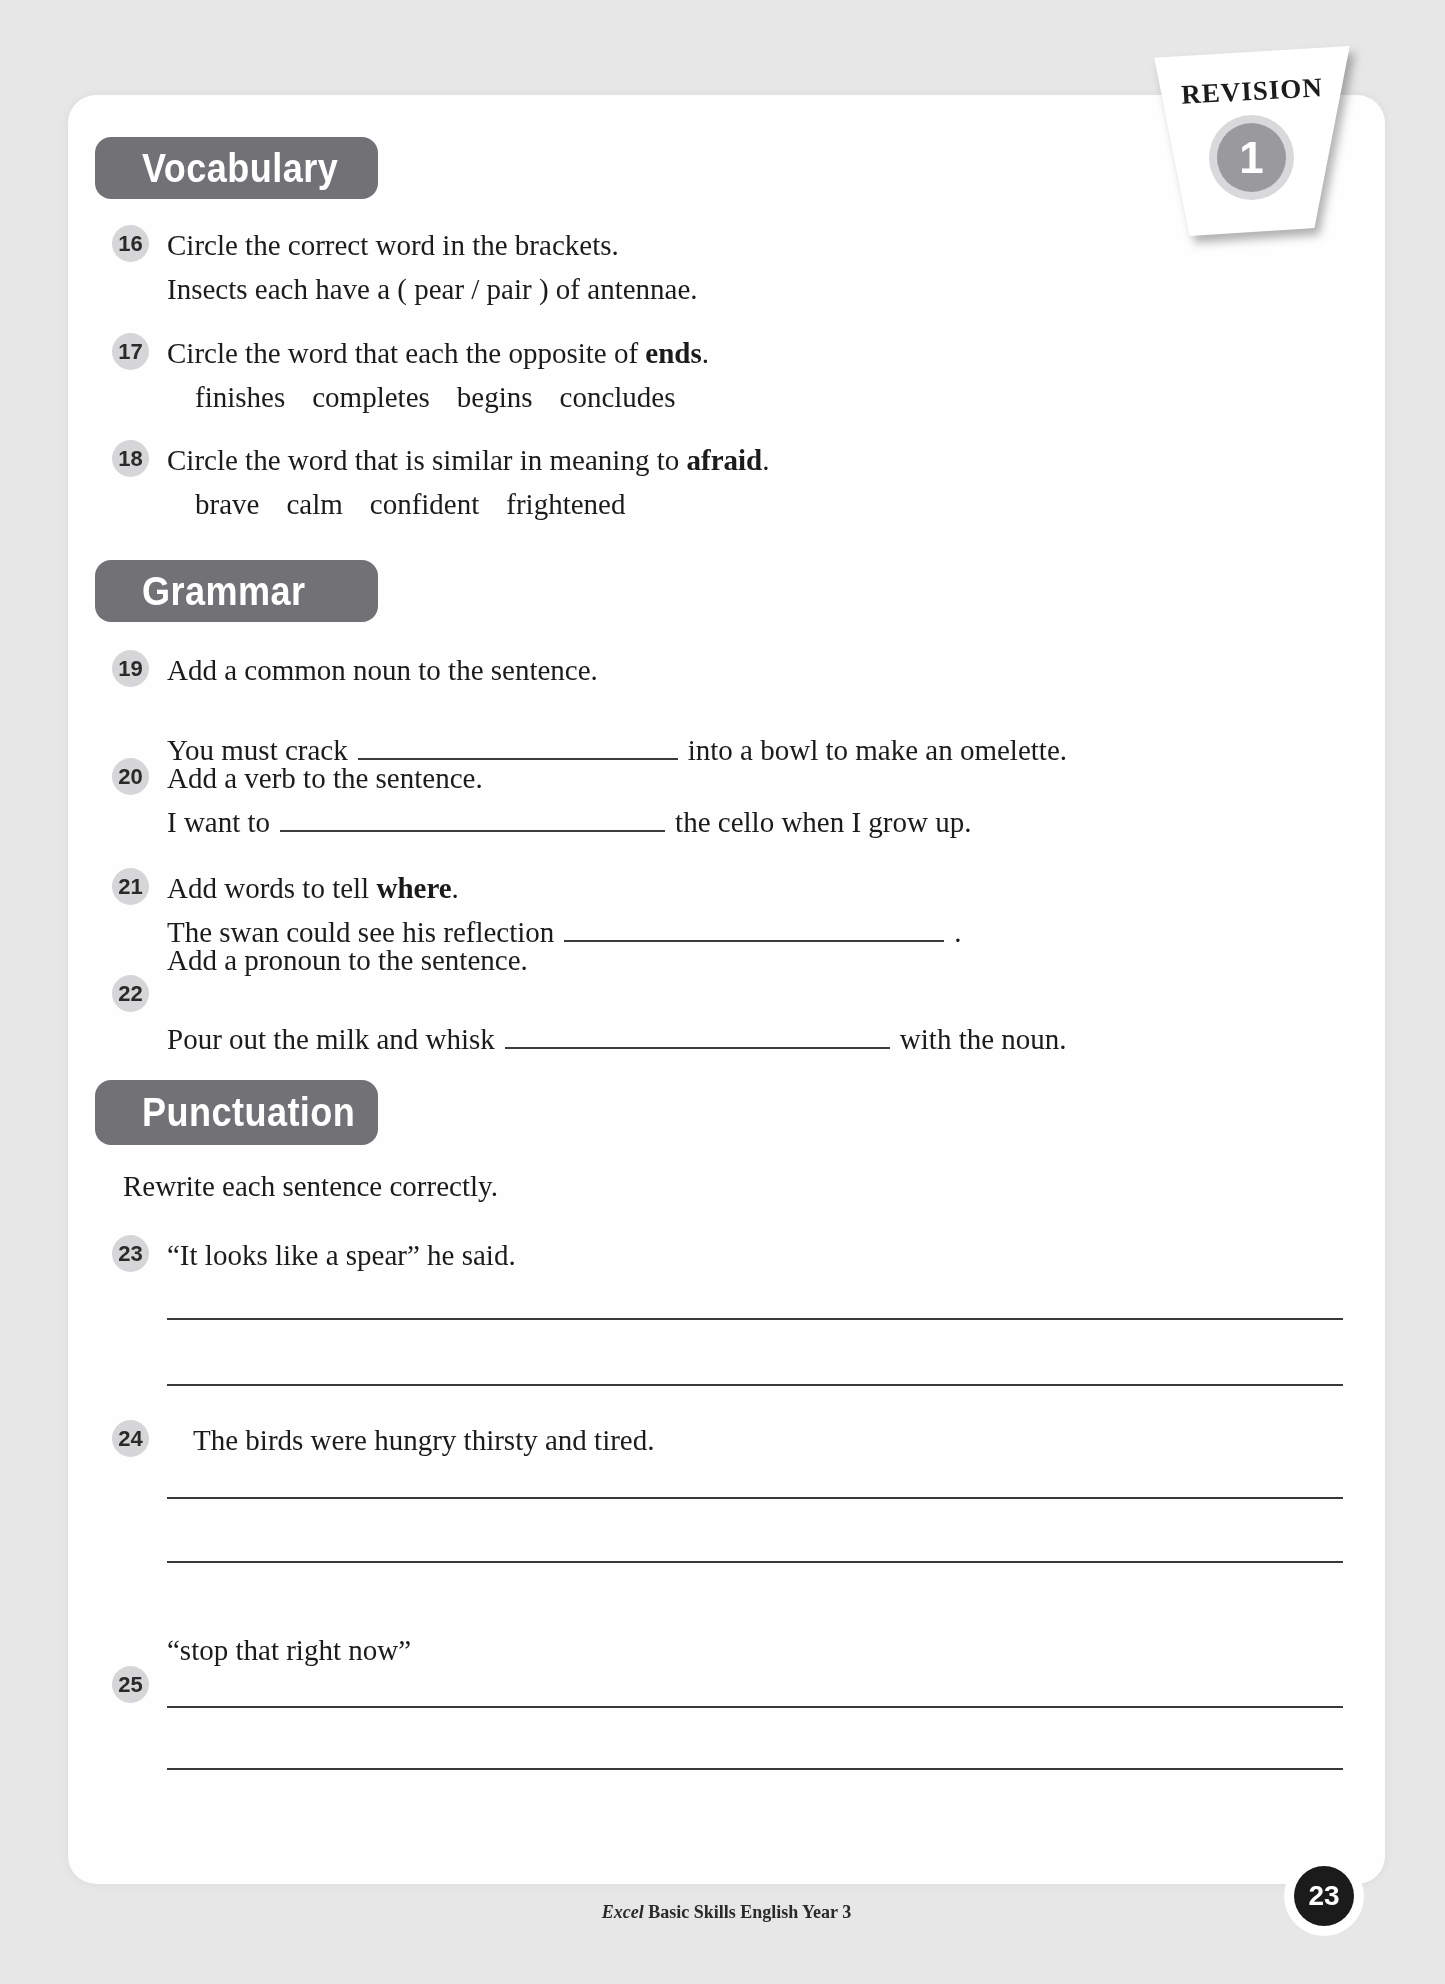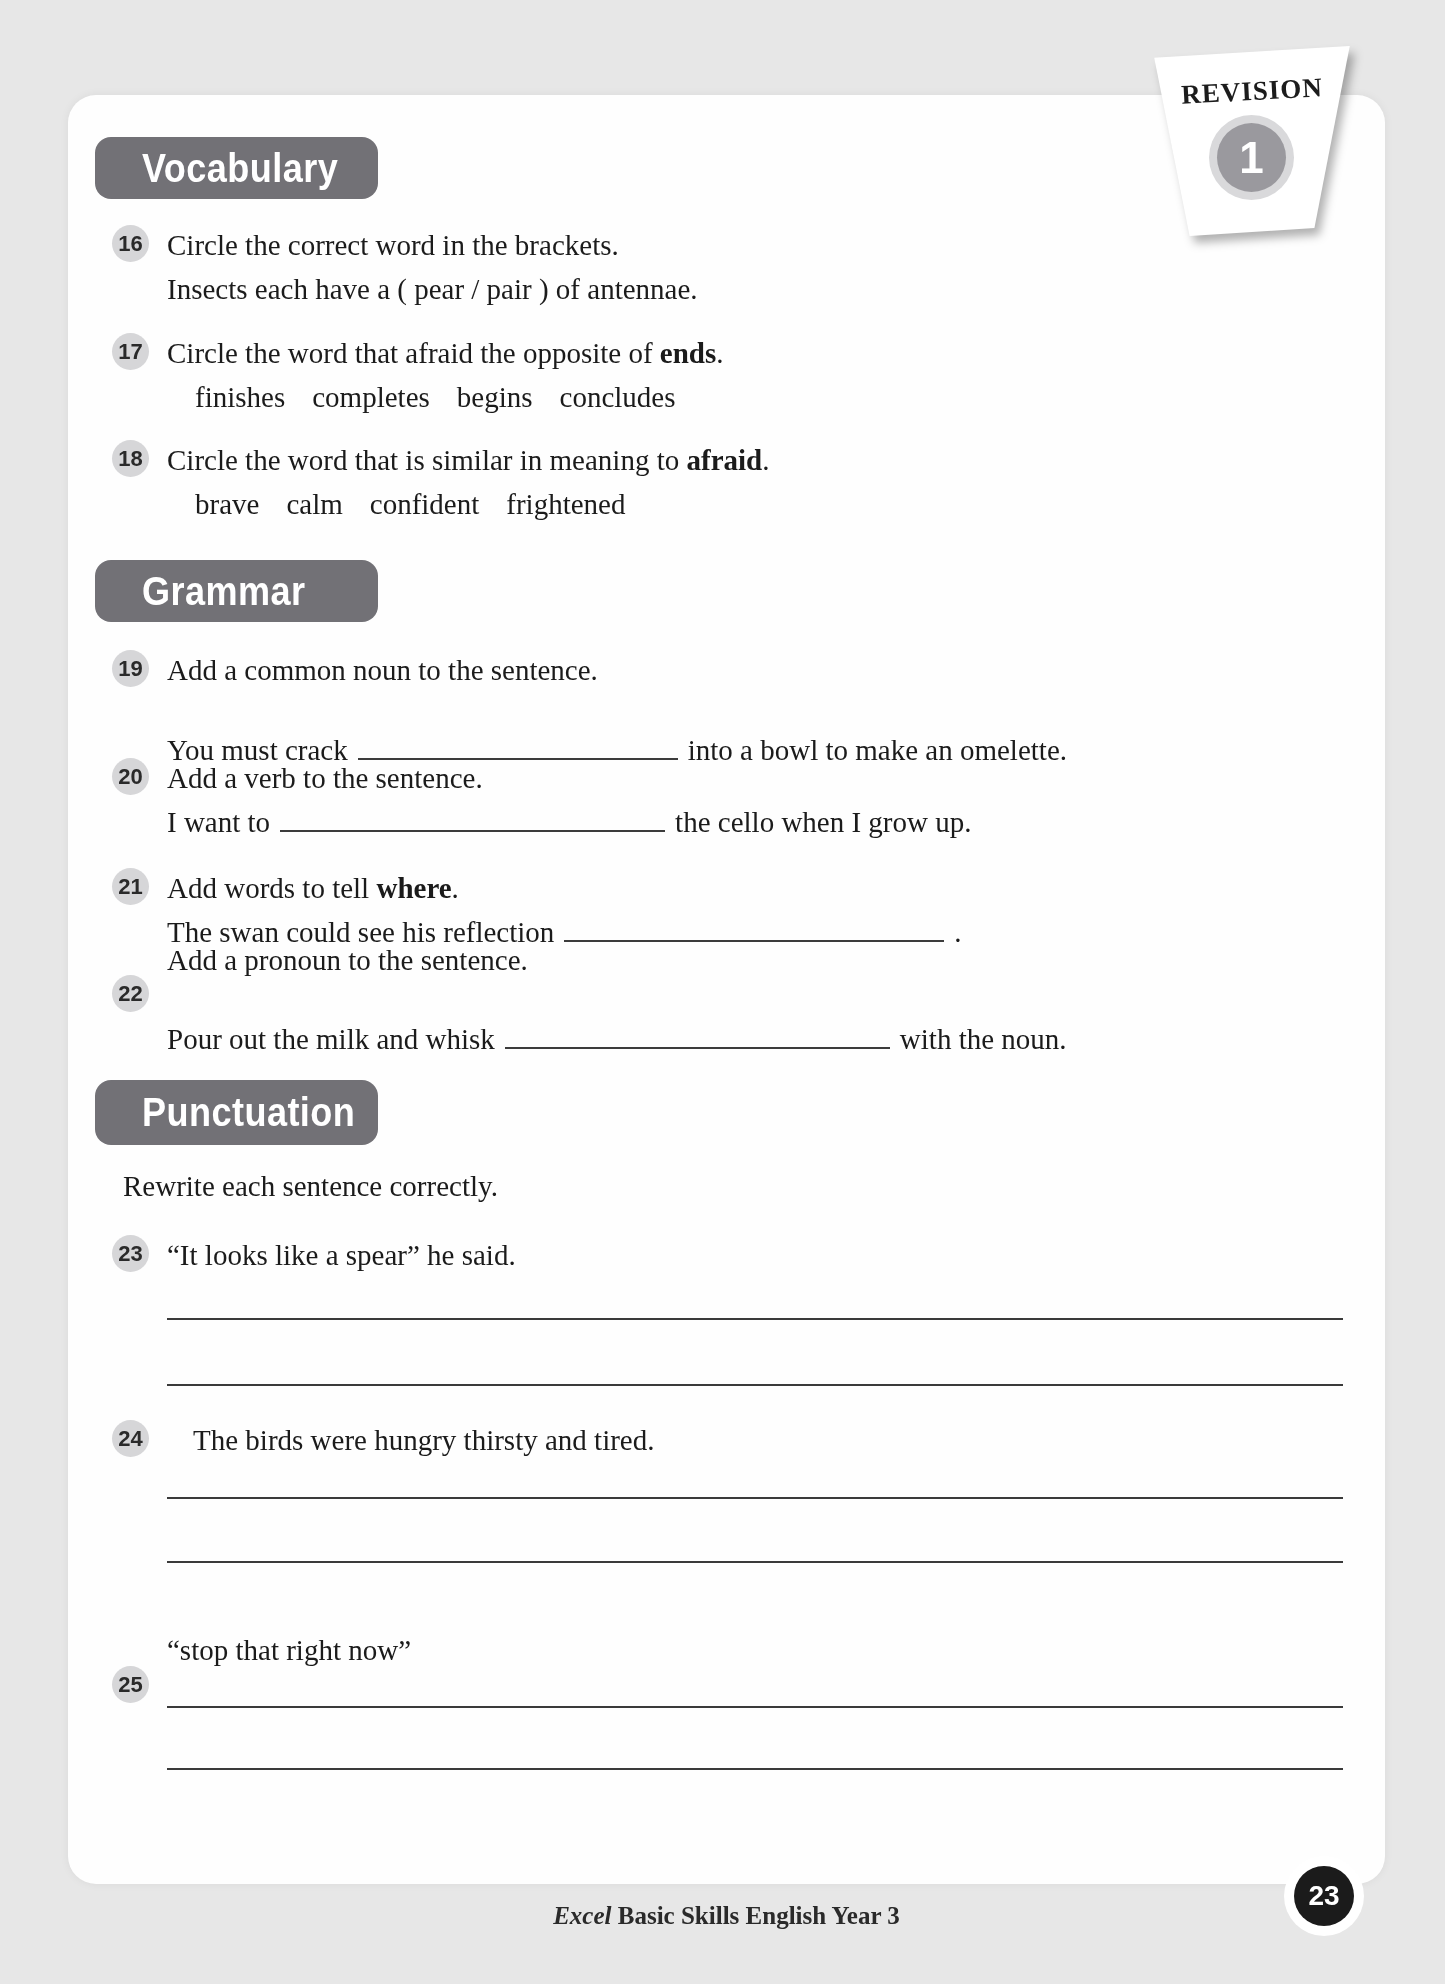--- a/index.html
+++ b/index.html
@@ -70,21 +70,21 @@
   }
   .revision-circle {
     width:69px; height:69px; border-radius:50%; background:#9a999e;
     display:flex; align-items:center; justify-content:center;
     color:#ffffff; font-family:"Liberation Sans", sans-serif;
     font-weight:700; font-size:44px;
   }
   
   .footer-text {
     position:absolute; left:68px; top:1902px; width:1317px; text-align:center;
-    font-family:"Liberation Serif", serif; font-weight:700; font-size:25px;
+    font-family:"Liberation Serif", serif; font-weight:700; font-size:18px;
     color:#2a2a2a;
   }
   .footer-text i { font-style:italic; }
   .page-ring {
     position:absolute; left:1284px; top:1856px; width:80px; height:80px;
     border-radius:50%; background:#ffffff;
     display:flex; align-items:center; justify-content:center;
   }
   .page-circle {
     width:60px; height:60px; border-radius:50%; background:#1b1b1b;
@@ -108,21 +108,21 @@
 
 <div class="badge" style="top:137px;">
   <span class="badge-label">Vocabulary</span>
 </div>
 
 <div class="qnum" style="top:225px;">16</div>
 <div class="qline" style="top:227px;">Circle the correct word in the brackets.</div>
 <div class="qline" style="top:271px;">Insects each have a ( pear / pair ) of antennae.</div>
 
 <div class="qnum" style="top:333px;">17</div>
-<div class="qline" style="top:335px;"><span>Circle the word that afraid the opposite of </span><b>ends</b><span>.</span></div>
+<div class="qline" style="top:335px;"><span>Circle the word that each the opposite of </span><b>ends</b><span>.</span></div>
 <div class="options" style="top:379px;">
   <span>finishes</span>
   <span>completes</span>
   <span>begins</span>
   <span>concludes</span>
 </div>
 
 <div class="qnum" style="top:440px;">18</div>
 <div class="qline" style="top:442px;"><span>Circle the word that is similar in meaning to </span><b>afraid</b><span>.</span></div>
 <div class="options" style="top:486px;">

